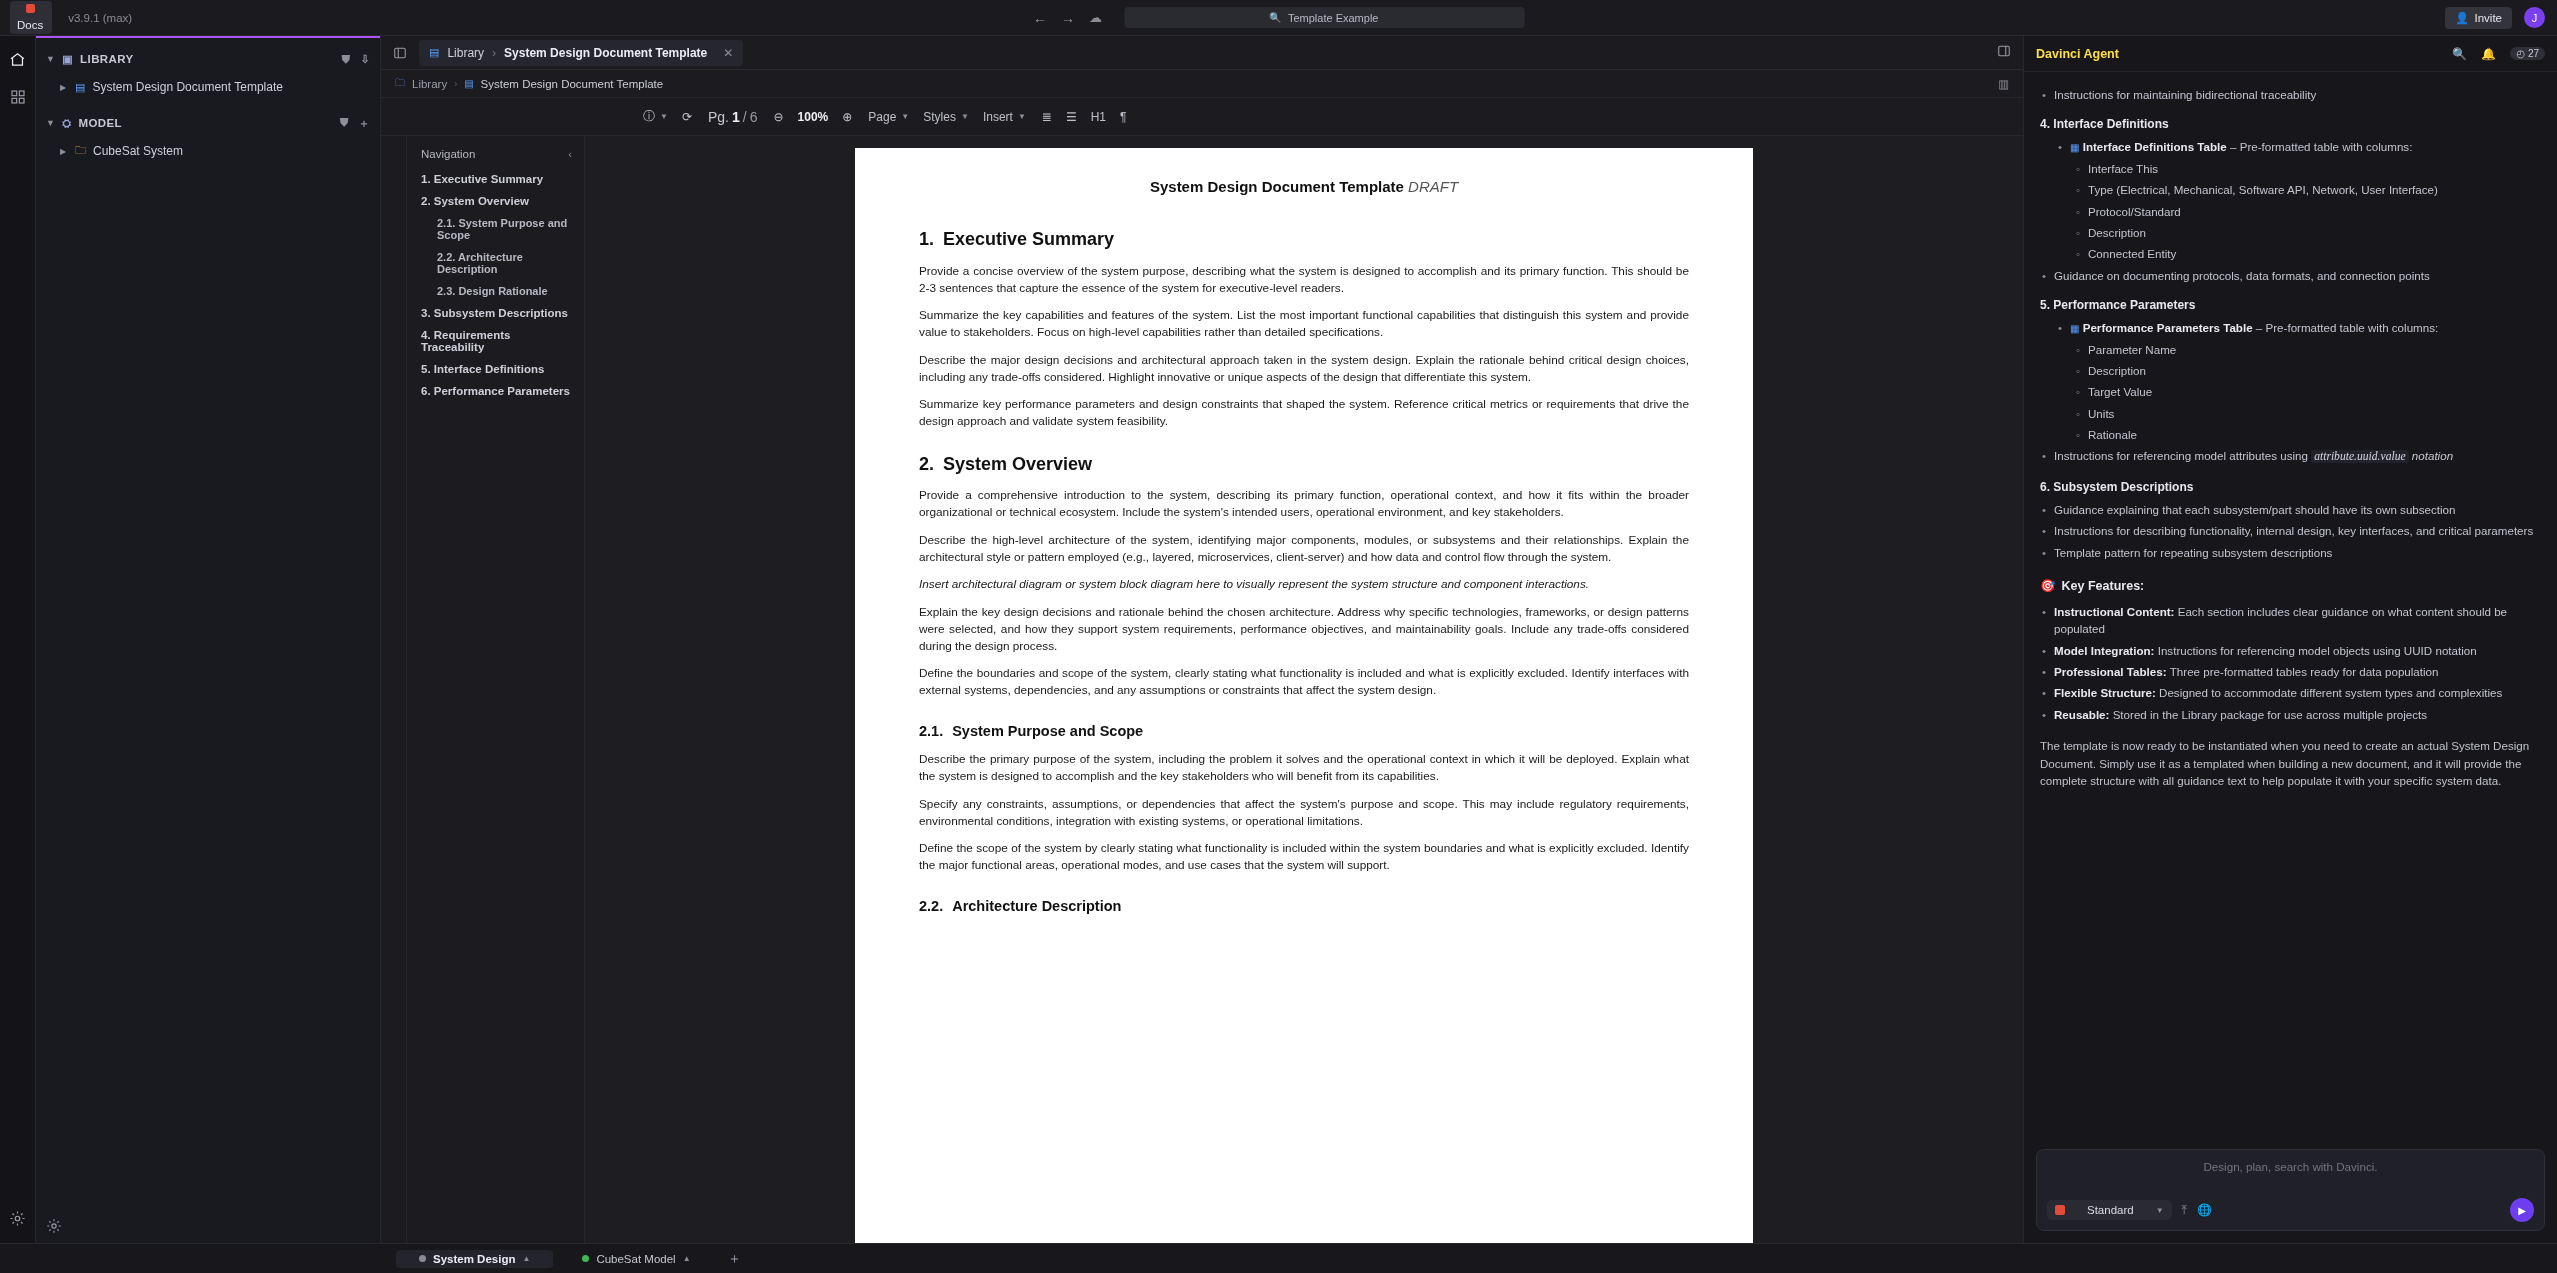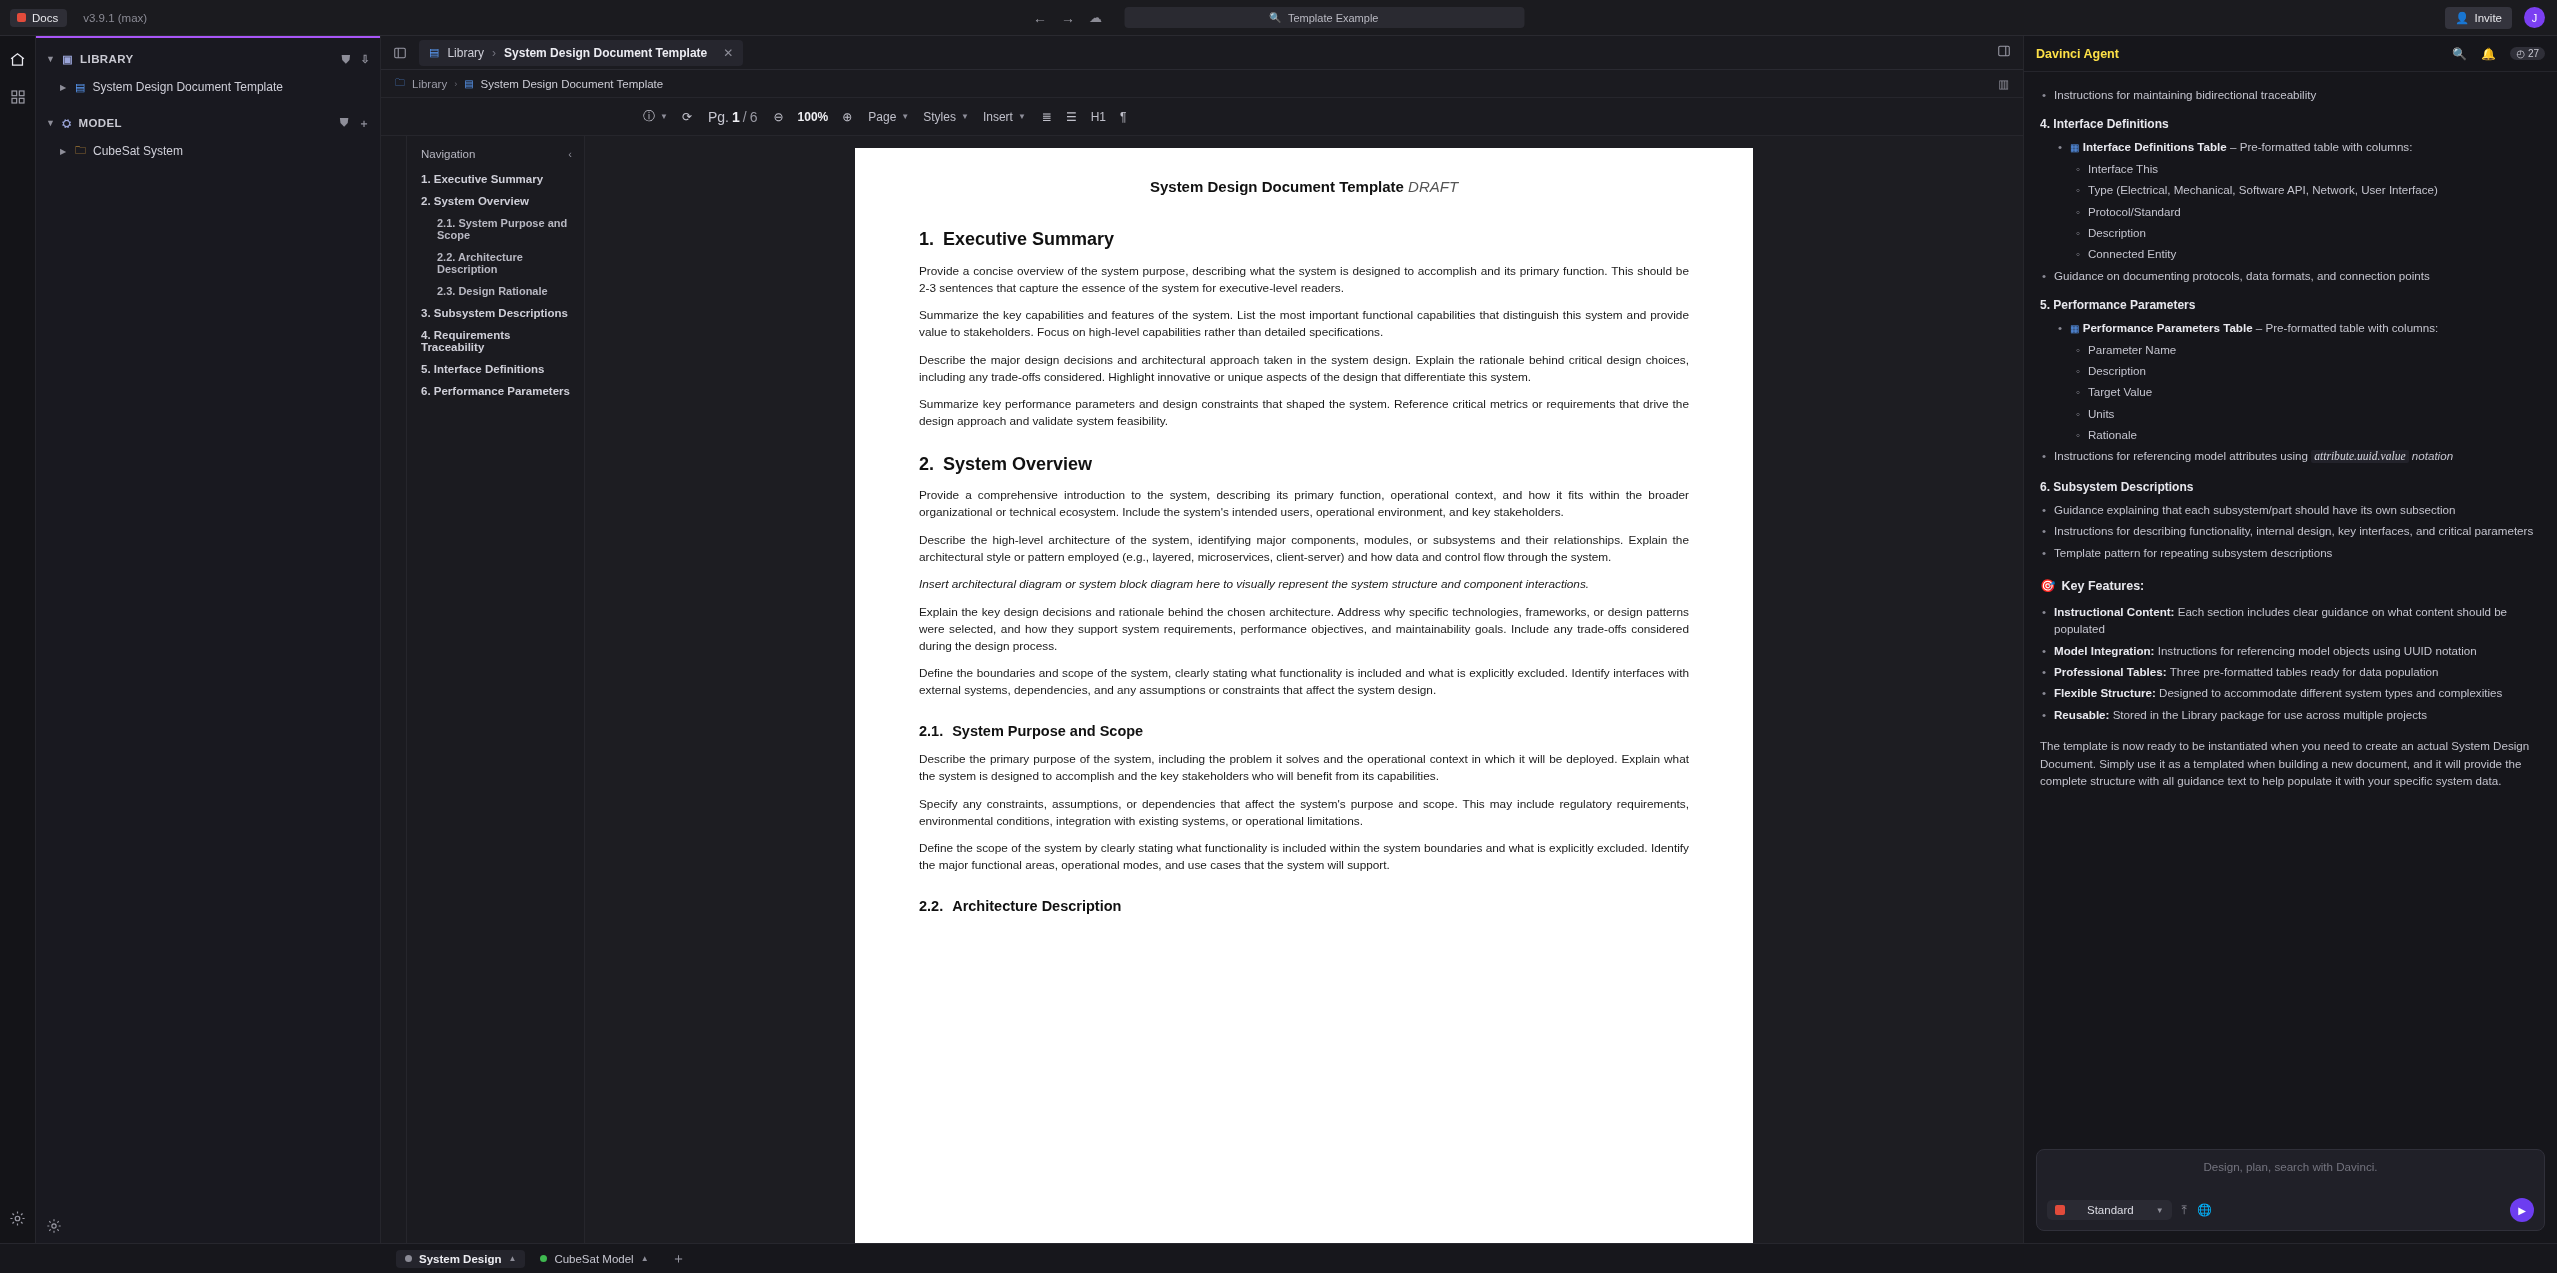--- a/index.html
+++ b/index.html
@@ -13,21 +13,21 @@
   .app { position: relative; width: 2557px; height: 1273px; display: flex; flex-direction: column; }
 
   
   .topbar {
     height: 36px; background: #1b1b1f; display: flex; align-items: center;
     border-bottom: 1px solid #2a2a30; flex: 0 0 36px; position: relative;
   }
   .docs-badge {
     display: flex; align-items: center; gap: 6px;
     background: #2e2e36; border-radius: 4px; padding: 3px 9px 3px 7px;
-    margin-left: 10px; font-size: 11.5px; color: #e8e8ec;
+    margin-left: 10px; font-size: 11.5px; color: #e8e8ec; flex-direction: column;
   }
   .docs-badge .sq { width: 9px; height: 9px; background: #e24b3b; border-radius: 2px; display:inline-block; }
   .version { margin-left: 16px; font-size: 11.5px; color: #8b8b95; }
   .nav-arrows { position: absolute; left: 50%; transform: translateX(-50%); display: flex; align-items: center; gap: 14px; }
   .nav-arrows .arrow { font-size: 14px; color: #9a9aa4; cursor: pointer; line-height: 1; }
   .cloud-ic { color: #8b8b95; font-size: 13px; }
   .omnibox {
     width: 400px; height: 21px; background: #2a2a31; border-radius: 4px;
     display: flex; align-items: center; justify-content: center; gap: 6px;
     font-size: 11px; color: #b9b9c2; margin-left: 8px;
@@ -182,21 +182,21 @@
   .send-btn {
     margin-left: auto; width: 24px; height: 24px; border-radius: 50%; background: #6d3df0;
     display: flex; align-items: center; justify-content: center; color: #fff; font-size: 10px; cursor: pointer;
   }
 
   
   .bottombar {
     height: 30px; background: #17171c; border-top: 1px solid #27272e; display: flex; align-items: center;
     gap: 6px; padding-left: 396px; flex: 0 0 30px; font-size: 11.5px; color: #c7c7d1;
   }
-  .btab { display: flex; align-items: center; gap: 7px; padding: 3px 9px; border-radius: 4px; cursor: pointer; }
+  .btab { display: flex; align-items: center; gap: 7px; padding: 3px 23px; border-radius: 4px; cursor: pointer; }
   .btab.active { background: #24242c; color: #ededf2; font-weight: bold; }
   .dot { width: 7px; height: 7px; border-radius: 50%; background: #8b8b96; }
   .dot.green { background: #3fb950; }
   .btab .caret { font-size: 8px; color: #8e8e99; }
   .plus-tab { color: #9b9ba6; font-size: 14px; padding: 0 8px; cursor: pointer; }
   .gear-bl { position: absolute; left: 10px; bottom: 6px; color: #9b9ba6; font-size: 15px; }
 </style>
 </head>
 <body>
 

